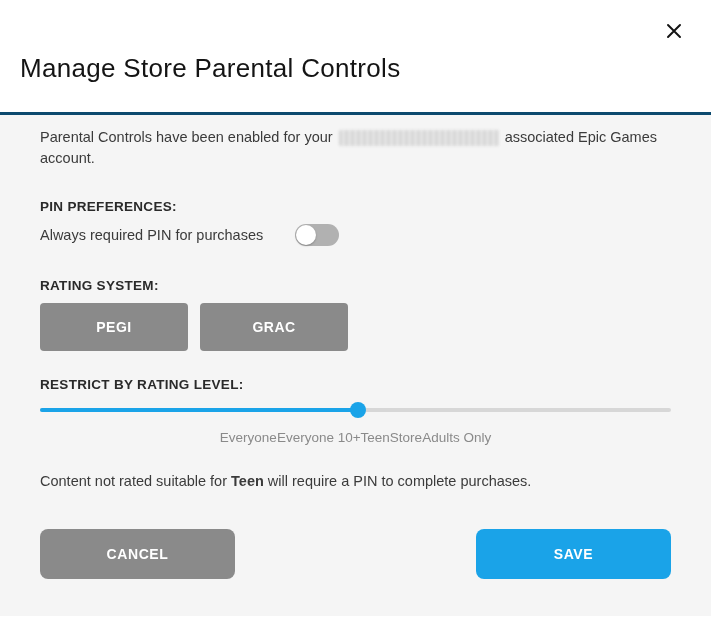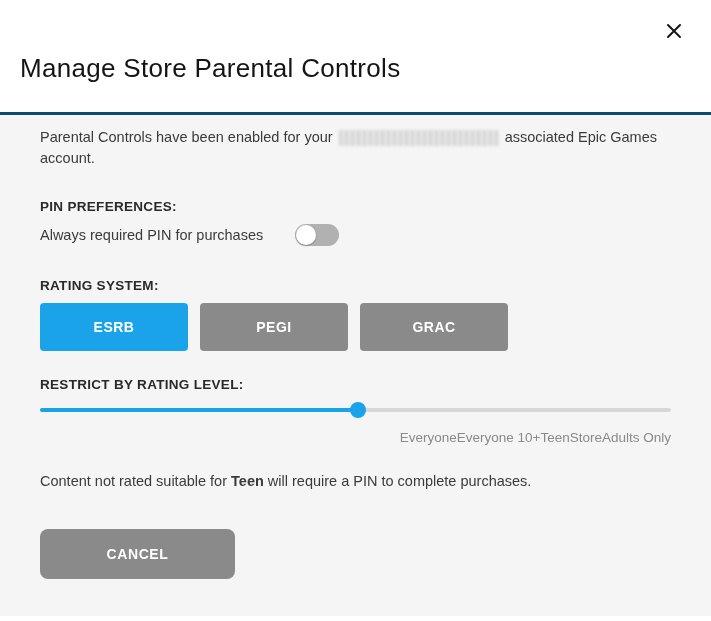--- a/index.html
+++ b/index.html
@@ -155,21 +155,21 @@
       left: 50.4%;
       transform: translateX(-50%);
       width: 16px;
       height: 16px;
       background: #1aa3e8;
       border-radius: 50%;
       cursor: pointer;
     }
     .slider-labels {
       display: flex;
-      justify-content: flex-end;
+      justify-content: center;
       font-size: 13.5px;
       color: #8a8a8a;
       margin-bottom: 28px;
     }
     .slider-labels span:nth-child(1){ text-align:left; }
     .slider-labels span:nth-child(5){ text-align:right; }
     .restrict-note {
       font-size: 14.5px;
       color: #3b3b3b;
       margin-bottom: 40px;
@@ -222,21 +222,20 @@
     <div class="section-label">PIN PREFERENCES:</div>
     <div class="pin-row">
       <span class="pin-text">Always required PIN for purchases</span>
       <div class="toggle">
         <div class="toggle-knob"></div>
       </div>
     </div>
 
     <div class="section-label">RATING SYSTEM:</div>
     <div class="rating-buttons">
-      <button class="rating-btn active">ESRB</button>
       <button class="rating-btn inactive">PEGI</button>
       <button class="rating-btn inactive">GRAC</button>
     </div>
 
     <div class="section-label">RESTRICT BY RATING LEVEL:</div>
     <div class="slider-wrap">
       <div class="slider-track"></div>
       <div class="slider-fill"></div>
       <div class="slider-thumb"></div>
     </div>
@@ -247,16 +246,17 @@
       <span>Store</span>
       <span>Adults Only</span>
     </div>
 
     <p class="restrict-note">
       <span>Content not rated suitable for </span><b>Teen</b><span> will require a PIN to complete purchases.</span>
     </p>
 
     <div class="footer-buttons">
       <button class="footer-btn btn-cancel">CANCEL</button>
+      <button class="footer-btn btn-save">SAVE</button>
     </div>
 
   </div>
 </div>
 
 </body></html>

